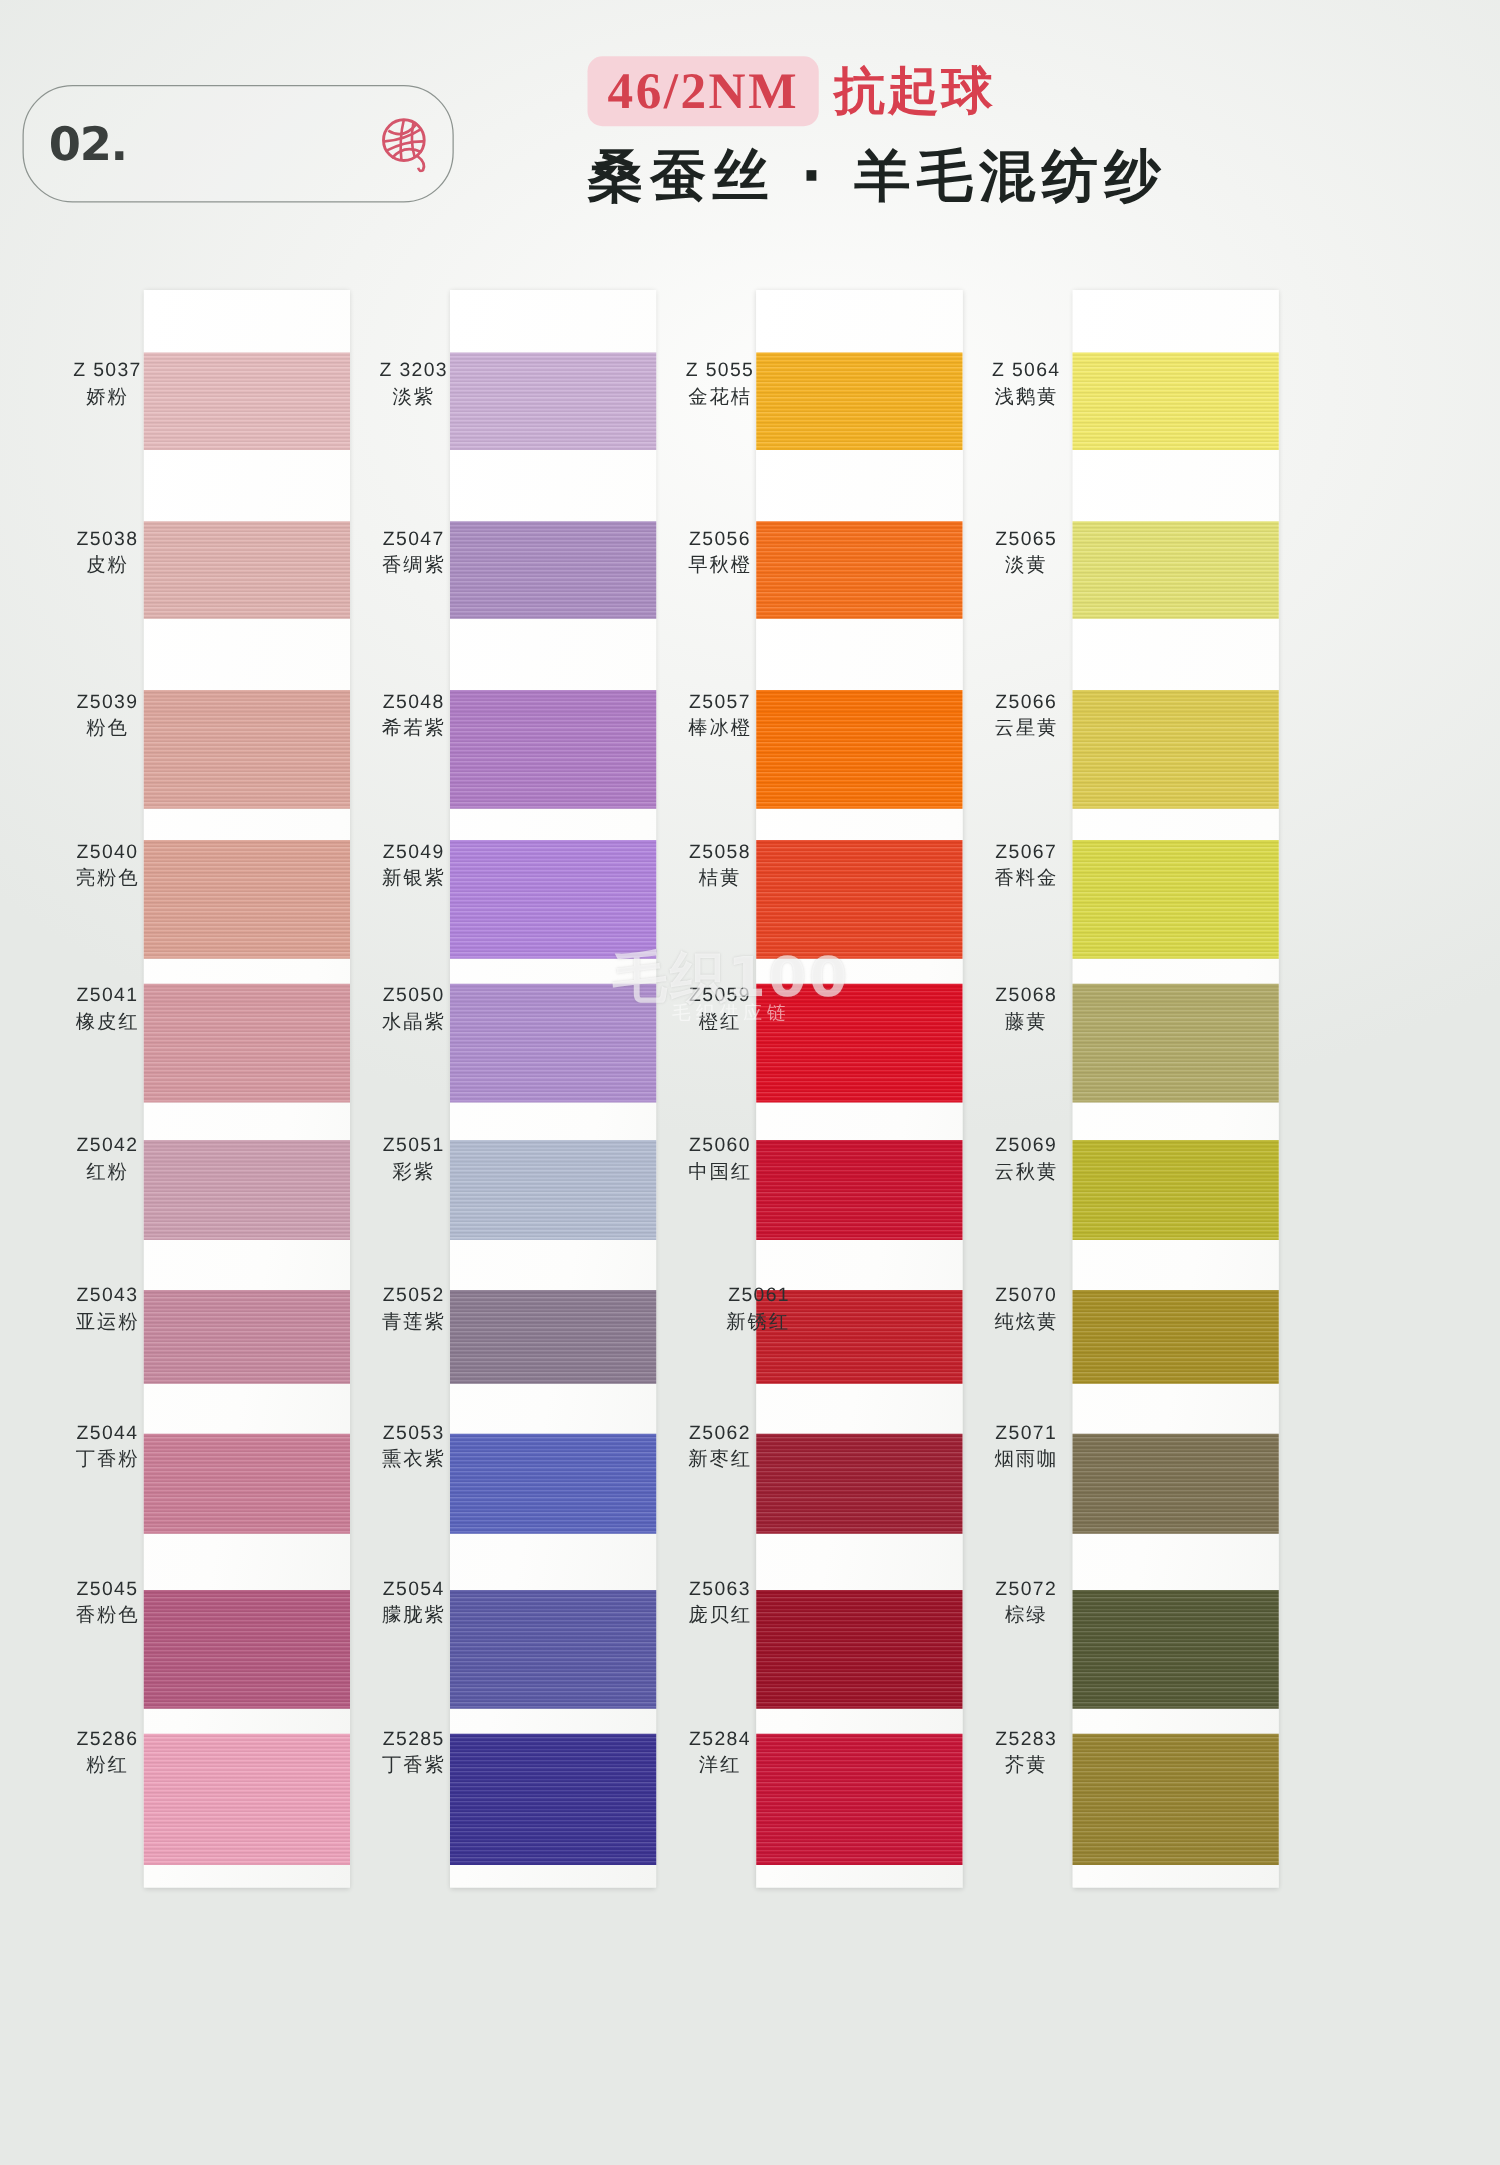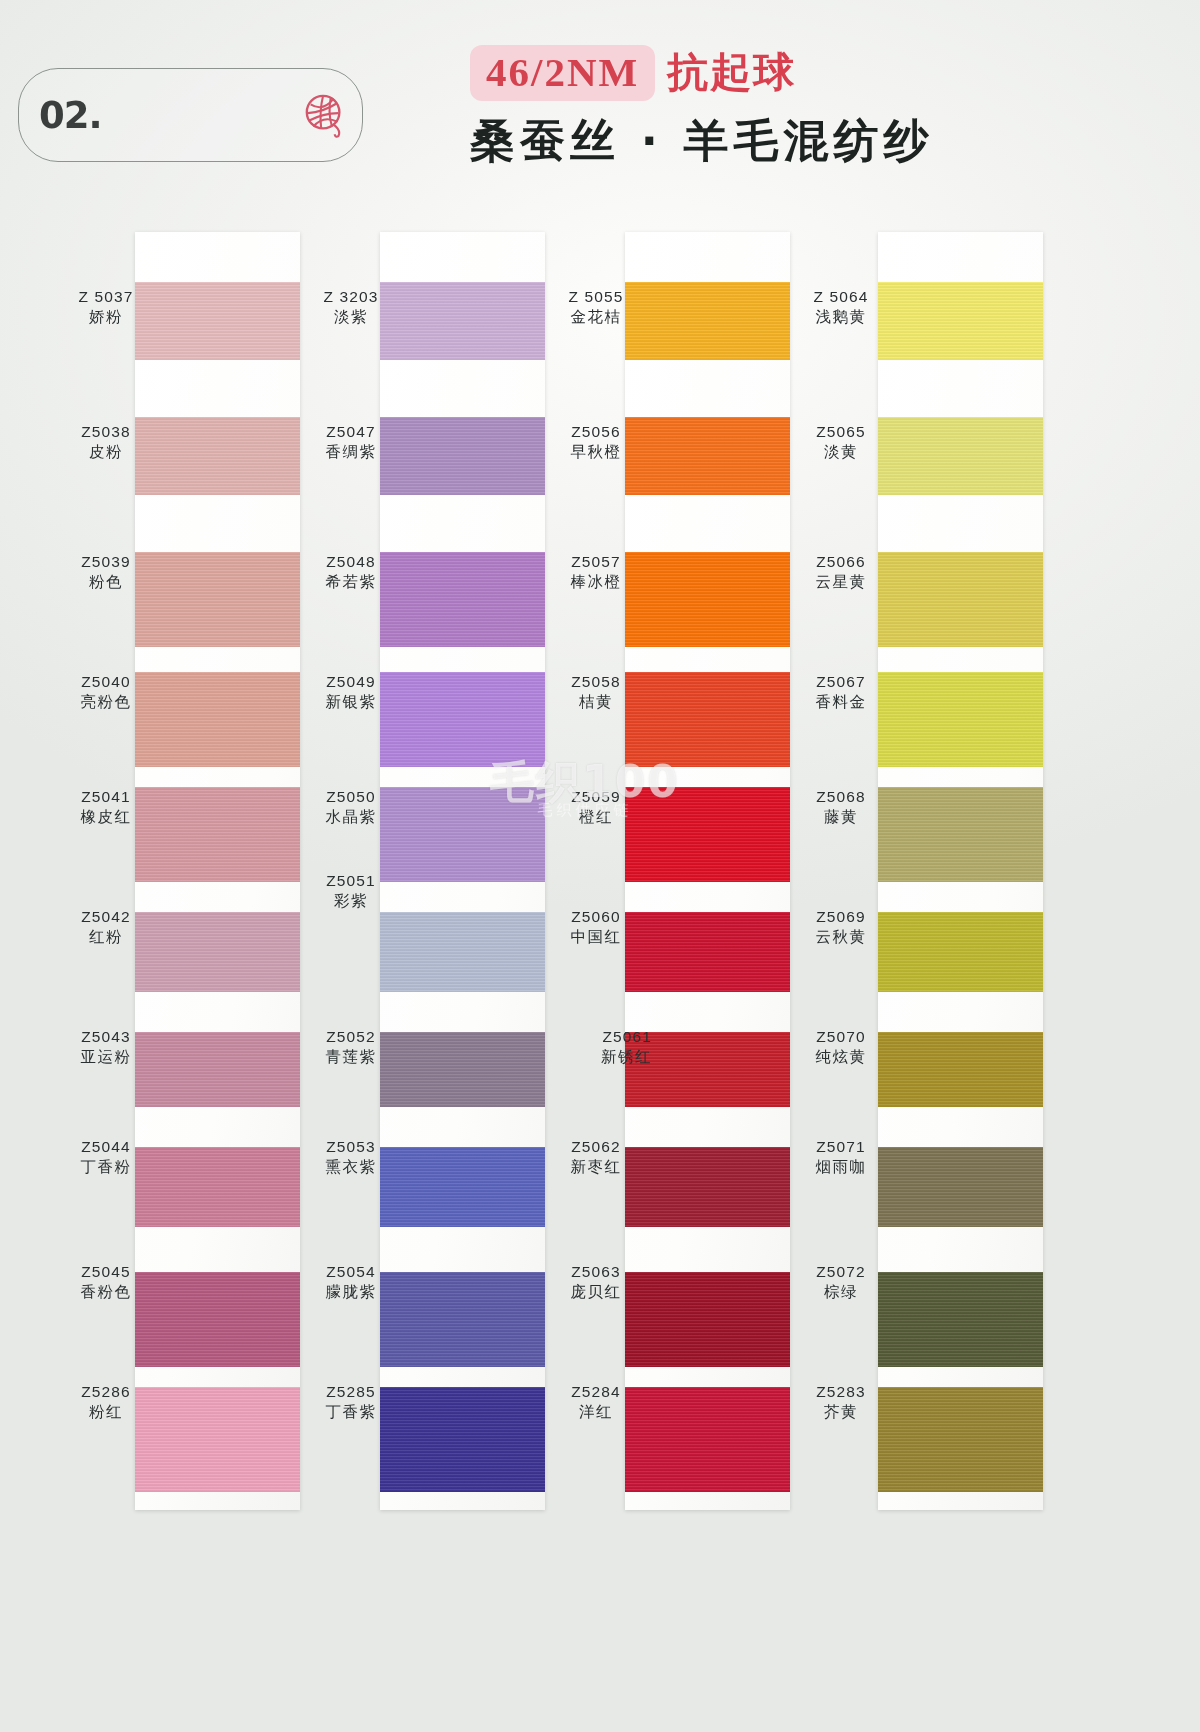--- a/index.html
+++ b/index.html
@@ -60,21 +60,21 @@
     margin-top: 10px;
     color: #1d2321; font-size: 45px; font-weight: 700;
     letter-spacing: 5px;
     font-family: "DejaVu Sans", sans-serif;
     white-space: nowrap;
   }
 
   
   #chart { position: absolute; left: 0; top: 222px; width: 1200px; height: 1320px; }
 
-  .column { position: absolute; top: 0; width: 280px; height: 1300px; margin-left: 20px; }
+  .column { position: absolute; top: 0; width: 280px; height: 1300px; }
   .col-card {           
     position: absolute; top: 10px; width: 165px; height: 1278px;
     background: linear-gradient(100deg, #ffffff 0%, #fdfdfc 60%, #f4f5f3 100%);
     box-shadow: 0 1px 4px rgba(0,0,0,0.14);
   }
   .col-labels { position: absolute; top: 0; width: 112px; height: 1278px; }
 
   .label-cell {
     position: absolute; width: 112px; text-align: center;
     color: #2a2f30;
@@ -235,21 +235,21 @@
           <div class="label-name">希若紫</div>
         </div>
         <div class="label-cell" style="top: 450px;">
           <div class="label-code">Z5049</div>
           <div class="label-name">新银紫</div>
         </div>
         <div class="label-cell" style="top: 565px;">
           <div class="label-code">Z5050</div>
           <div class="label-name">水晶紫</div>
         </div>
-        <div class="label-cell" style="top: 649px;">
+        <div class="label-cell" style="top: 685px;">
           <div class="label-code">Z5051</div>
           <div class="label-name">彩紫</div>
         </div>
         <div class="label-cell" style="top: 805px;">
           <div class="label-code">Z5052</div>
           <div class="label-name">青莲紫</div>
         </div>
         <div class="label-cell" style="top: 915px;">
           <div class="label-code">Z5053</div>
           <div class="label-name">熏衣紫</div>

